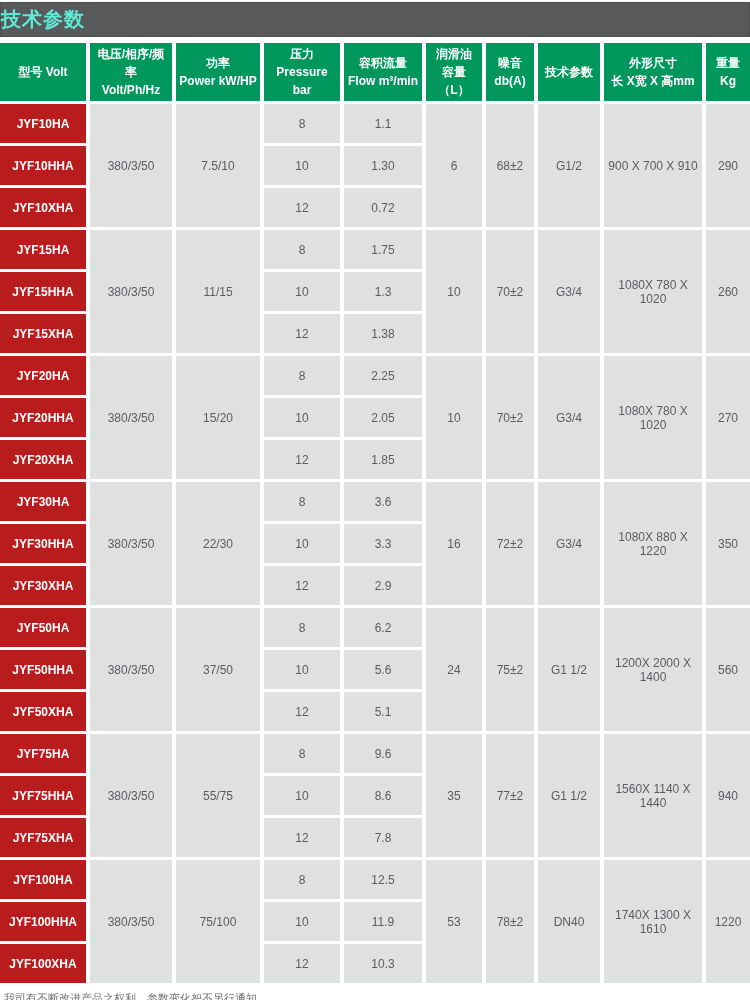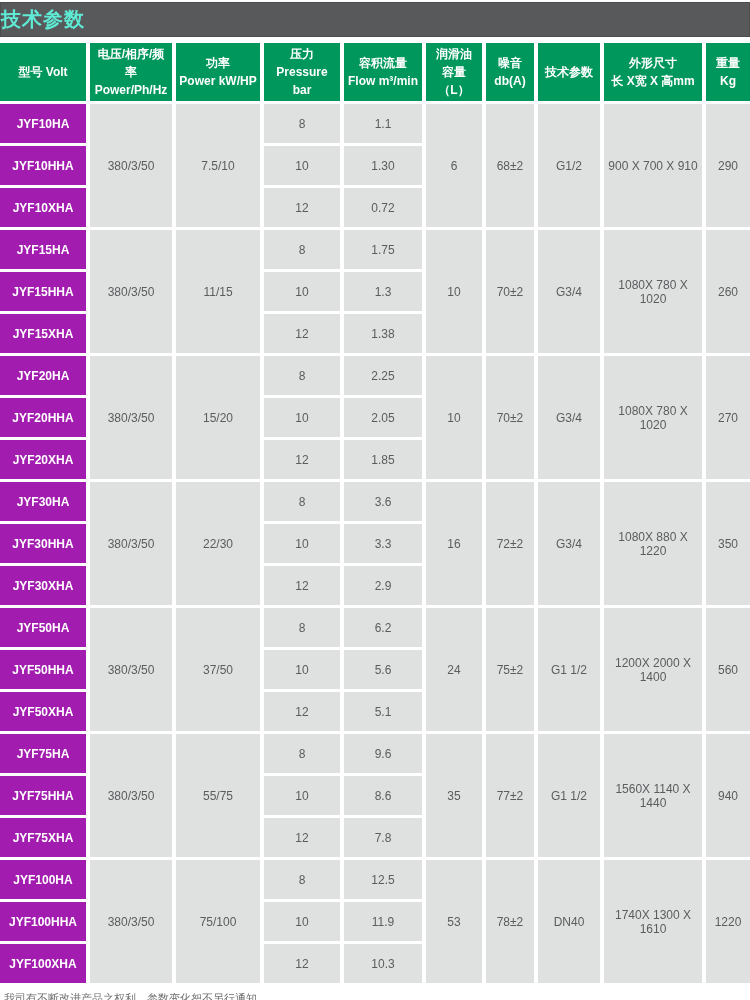--- a/index.html
+++ b/index.html
@@ -46,21 +46,21 @@
   table.spec-table td{
     text-align:center;
     vertical-align:middle;
     font-size:12px;
     height:39px;
     padding:0 2px;
     background:#dfe0e0;
     color:#5b5c5e;
   }
   table.spec-table td.model{
-    background:#a21caf;
+    background:#b91c1c;
     color:#ffffff;
     font-weight:bold;
     margin-top:20px;
   }
   .footer{
     margin-top:8px;
     padding-left:4px;
     font-size:11px;
     color:#6f7072;
   }
@@ -84,21 +84,21 @@
         <col style="width:98px">
       <col style="width:44px">
     </colgroup>
     <thead>
       <tr id="header-row">
           <th>
             <div>型号 Volt</div>
           </th>
           <th>
             <div>电压/相序/频率</div>
-            <div>Power/Ph/Hz</div>
+            <div>Volt/Ph/Hz</div>
           </th>
           <th>
             <div>功率</div>
             <div>Power kW/HP</div>
           </th>
           <th>
             <div>压力</div>
             <div>Pressure bar</div>
           </th>
           <th>

